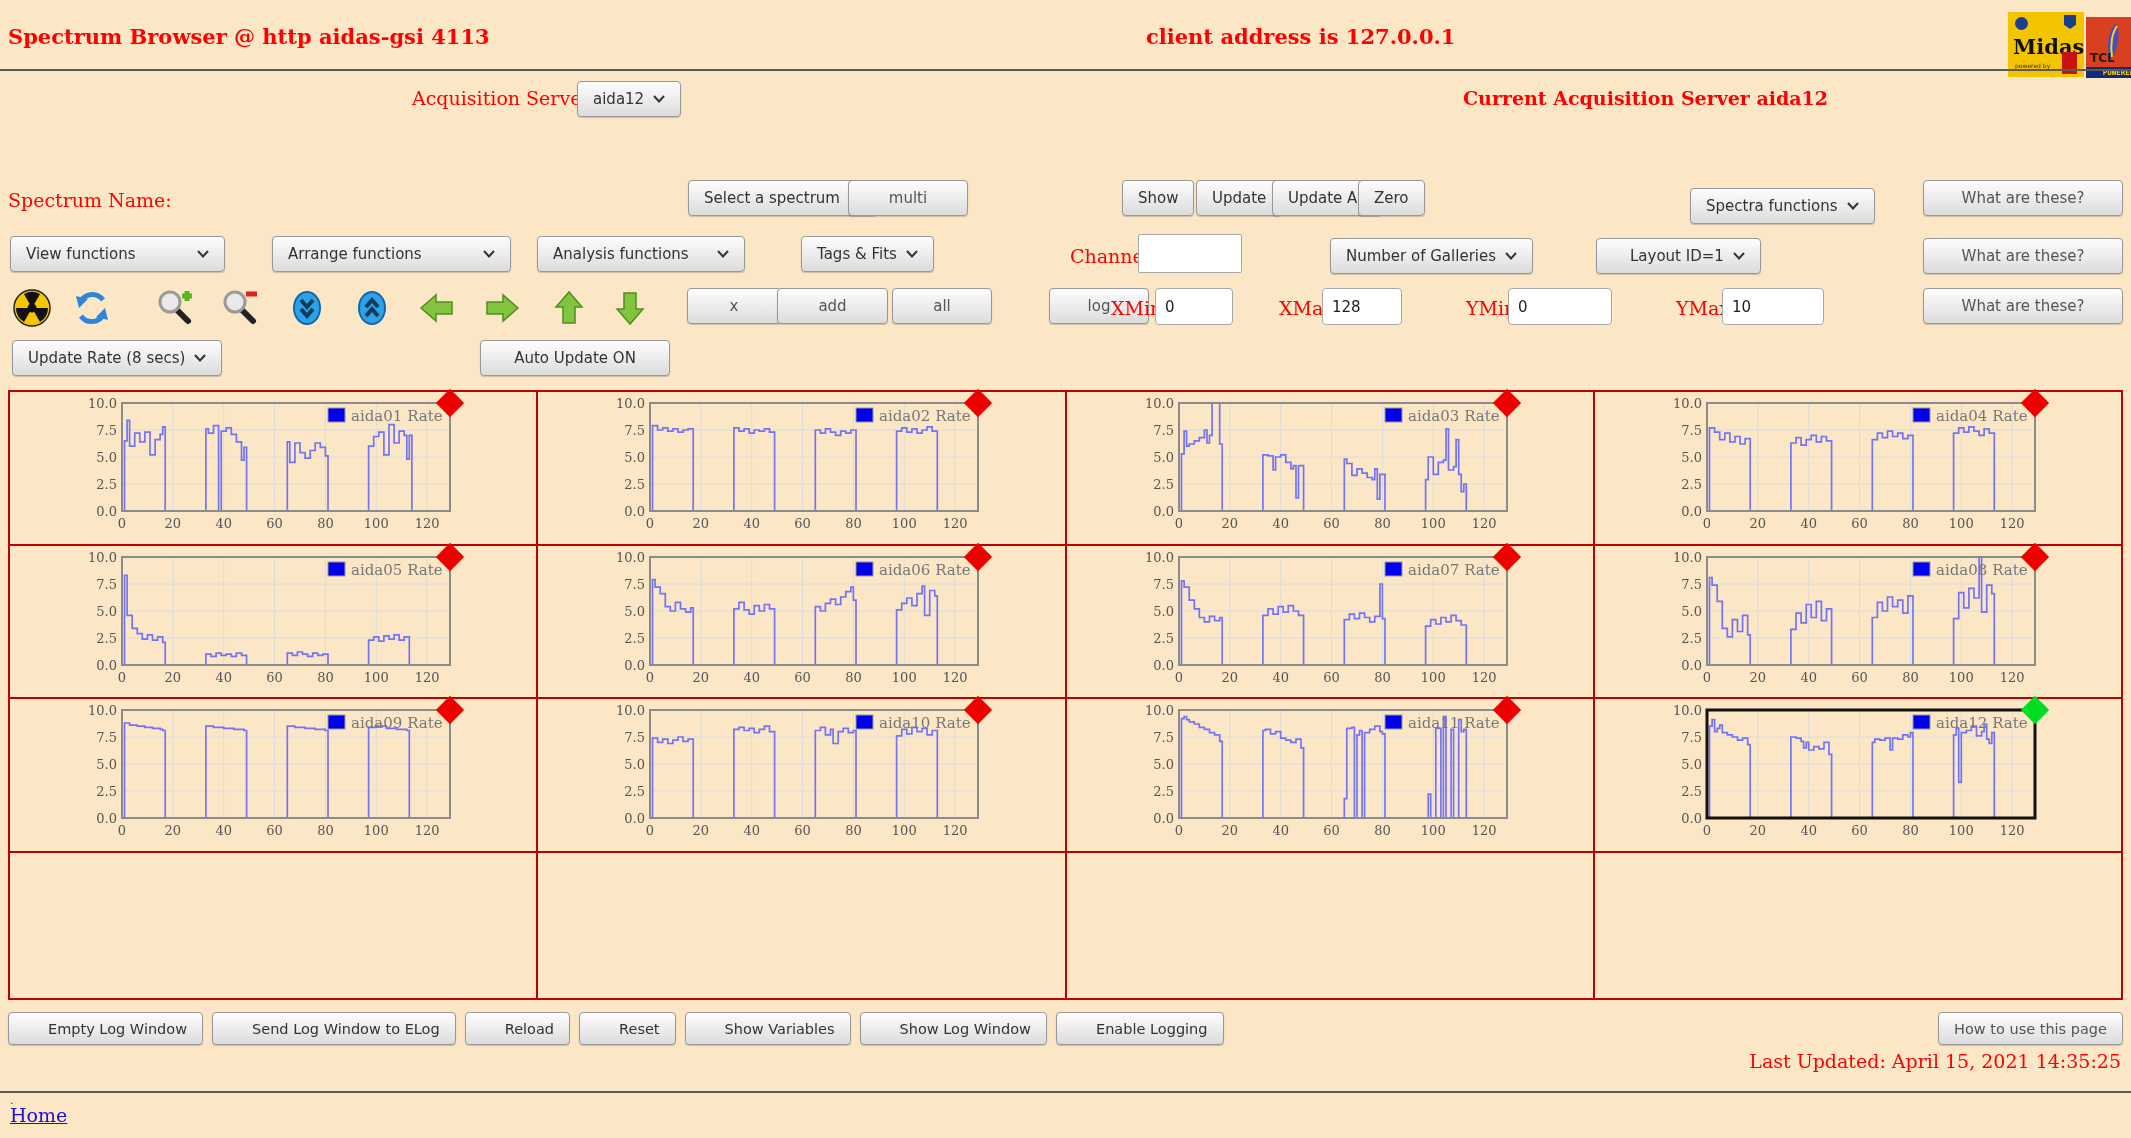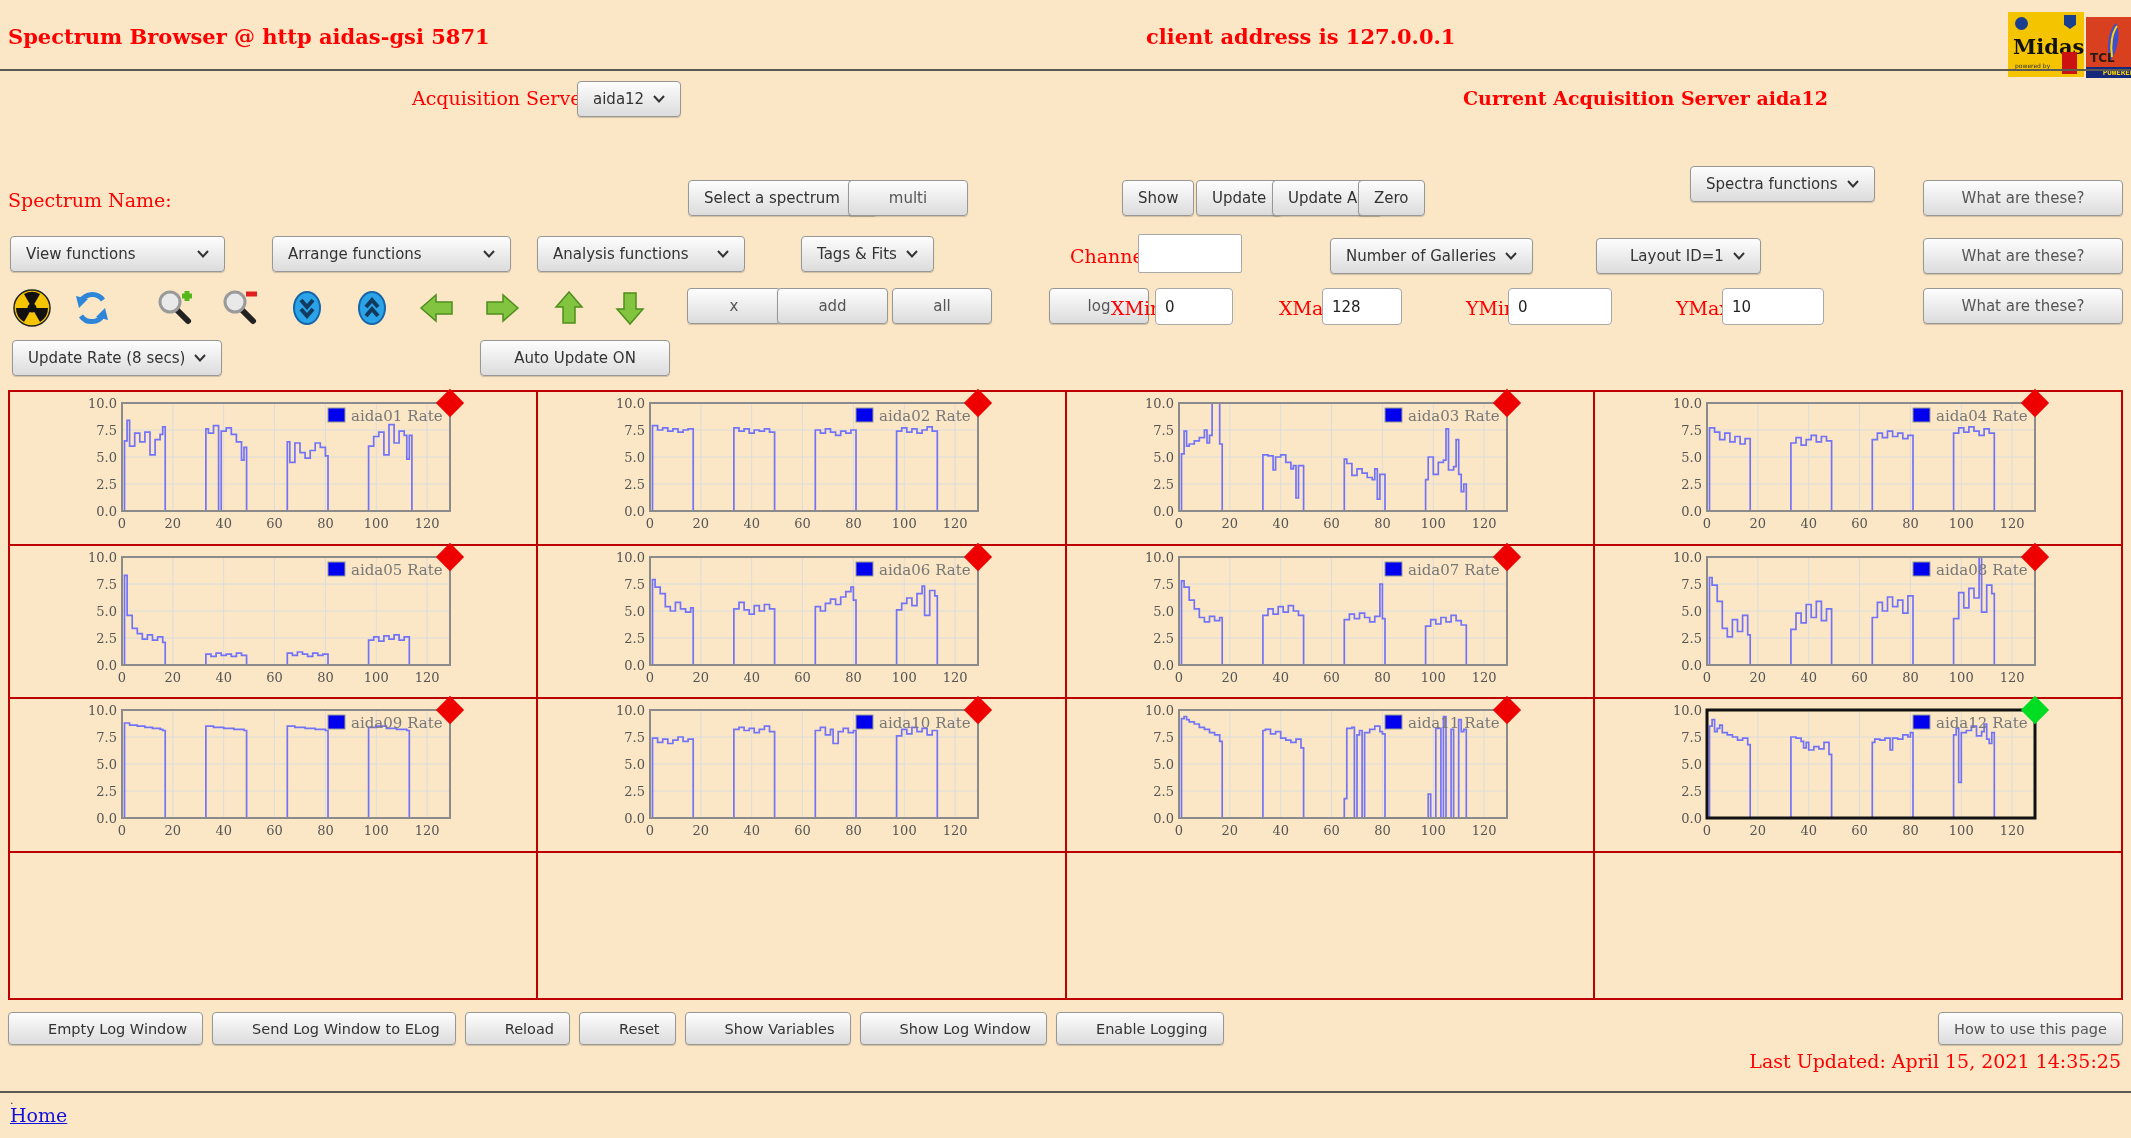--- a/index.html
+++ b/index.html
@@ -35,21 +35,21 @@
   .logo-tcl{position:absolute;left:2086px;top:17px;width:69px;height:61px;background:#d8401f;overflow:hidden;cursor:pointer;}
   .logo-tcl .t-tcl{position:absolute;left:4px;bottom:13px;color:#2a1a10;font-weight:bold;font-size:12px;font-family:"DejaVu Sans",sans-serif;}
   .logo-tcl .t-pow{position:absolute;left:0;right:4px;bottom:0;background:#15297c;color:#ffd400;font-size:7.5px;font-weight:bold;text-align:center;padding:1px 0;font-family:"DejaVu Sans Mono",monospace;}
   a.home{color:#1111dd;font-family:"DejaVu Serif",serif;font-size:19px;text-decoration:underline;cursor:pointer;}
 </style>
 </head>
 <body>
 
 <div class="page">
 
-  <div class="abs red-serif bold" style="left:8px;top:24px;font-size:21px;">Spectrum Browser @ http aidas-gsi 5871</div>
+  <div class="abs red-serif bold" style="left:8px;top:24px;font-size:21px;">Spectrum Browser @ http aidas-gsi 4113</div>
   <div class="abs red-serif bold" style="left:1146px;top:24px;font-size:21px;text-align:center;">client address is 127.0.0.1</div>
 
   <div class="logo-midas">
     <div class="m-dome"></div>
     <div class="m-shield"></div>
     <div class="m-title">Midas</div>
     <div class="m-sub">powered by</div>
     <div class="m-red"></div>
   </div>
   <div class="logo-tcl">
@@ -81,21 +81,21 @@
         <svg width="12" height="8">
           <polyline points="1,1 6,6.5 11,1" stroke="#333" stroke-width="2" fill="none"></polyline>
         </svg>
       </span>
   </div>
   <div class="btn" style="left:848px;top:180px;width:88px;color:#555;">multi</div>
   <div class="btn" style="left:1122px;top:180px;">Show</div>
   <div class="btn" style="left:1196px;top:180px;">Update</div>
   <div class="btn" style="left:1272px;top:180px;">Update All</div>
   <div class="btn" style="left:1358px;top:180px;">Zero</div>
-  <div class="btn sel" style="left:1690px;top:166px;">
+  <div class="btn sel" style="left:1690px;top:188px;">
     <span>Spectra functions</span>
     <span class="caret">
         <svg width="12" height="8">
           <polyline points="1,1 6,6.5 11,1" stroke="#333" stroke-width="2" fill="none"></polyline>
         </svg>
       </span>
   </div>
   <div class="btn" style="right:8px;top:180px;width:168px;color:#555;">What are these?</div>
 
   <div class="btn sel" style="left:10px;top:236px;width:183px;justify-content:space-between;">

